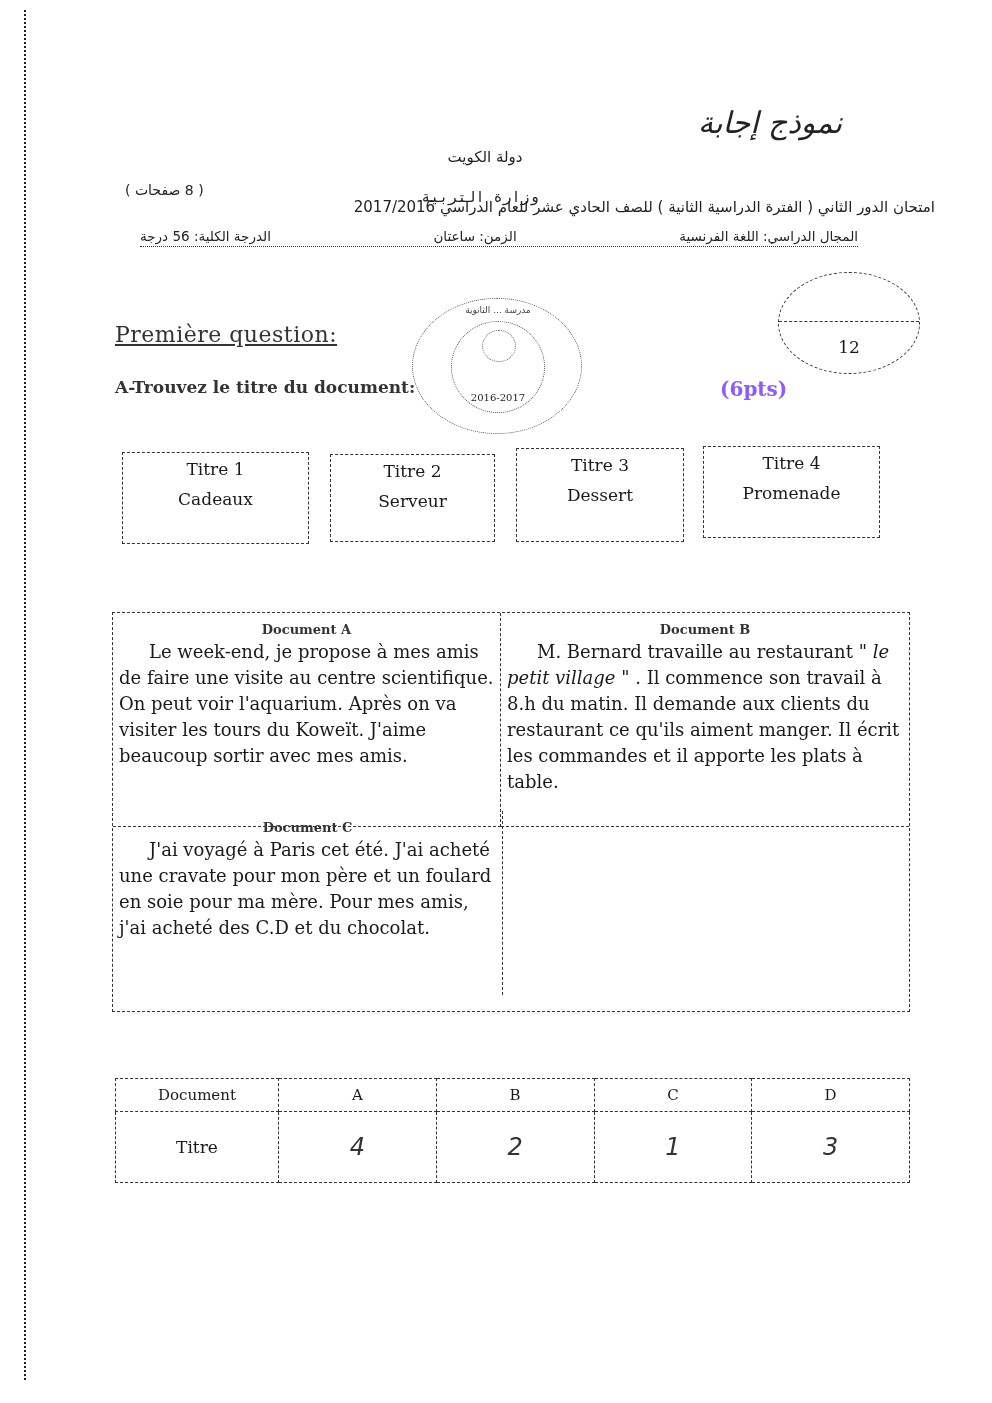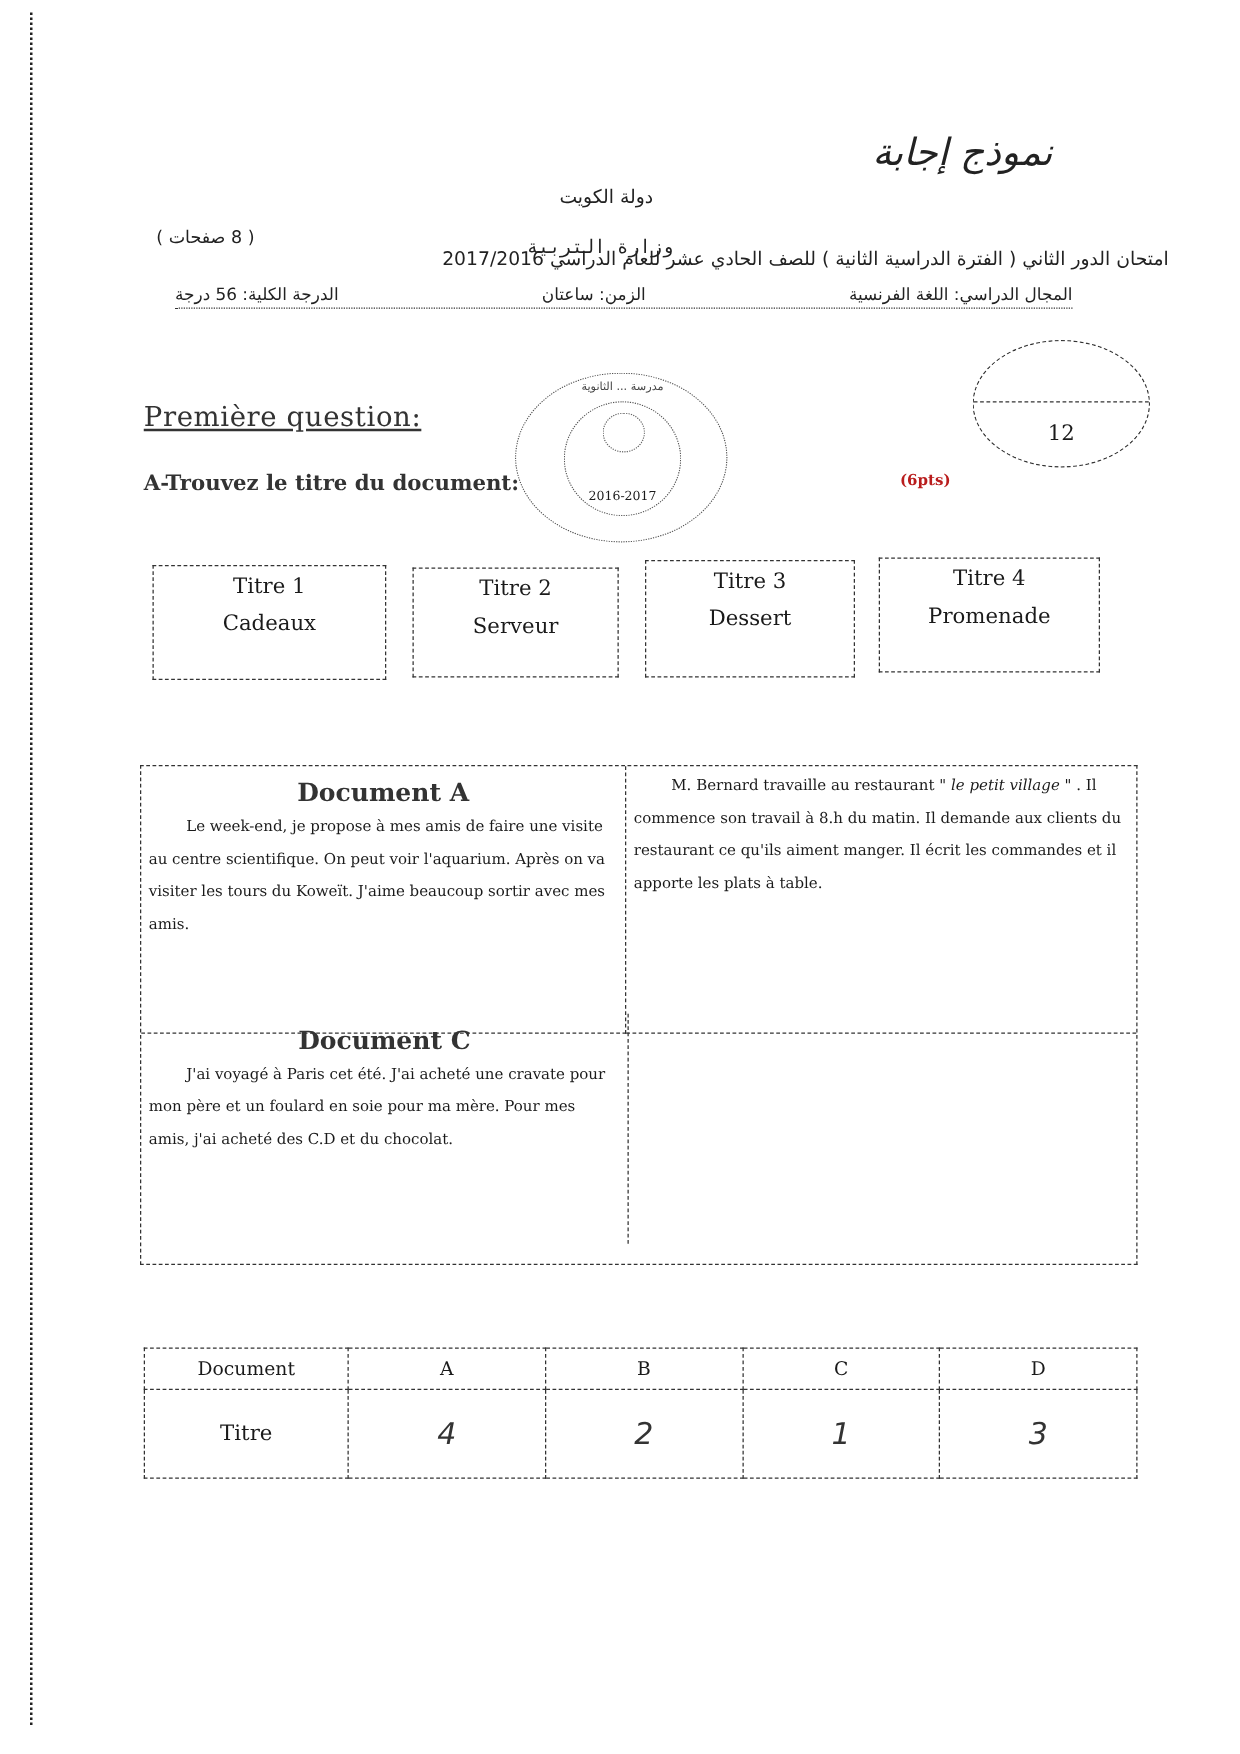--- a/index.html
+++ b/index.html
@@ -13,21 +13,21 @@
   .state { left: 410px; top: 148px; width: 150px; font-size: 15px; text-align: center; }
   .ministry { left: 400px; top: 188px; width: 160px; font-size: 15px; text-align: center; font-family: Liberation Mono, monospace; }
   .pages { left: 125px; top: 182px; width: 150px; font-size: 14px; text-align: left; direction: rtl; }
   .exam-line { left: 160px; top: 198px; width: 775px; font-size: 15px; text-align: right; white-space: nowrap; }
   .meta-line { left: 140px; top: 228px; width: 718px; font-size: 13.5px; display: flex; justify-content: space-between;
                border-bottom: 1.5px dotted #333; padding-bottom: 2px; }
   .meta-line span { white-space: nowrap; }
 
   .q-title { left: 115px; top: 322px; font-size: 22px; text-decoration: underline; font-weight: normal; color: #333; letter-spacing: 0.5px; }
   .q-sub { left: 115px; top: 377px; font-size: 17px; font-weight: bold; color: #333; }
-  .q-points { left: 720px; top: 377px; font-size: 12px; font-weight: bold; color: #b91c1c; }
+  .q-points { left: 720px; top: 377px; font-size: 20px; font-weight: bold; color: #8b5cf6; }
 
   .score-oval { left: 778px; top: 272px; width: 140px; height: 100px; border: 1.5px dashed #333; border-radius: 50%; }
   .score-oval .divider { position: absolute; left: 0; right: 0; top: 48px; border-top: 1.5px dashed #333; }
   .score-oval .total { position: absolute; left: 0; right: 0; top: 64px; text-align: center; font-size: 17px; }
 
   .stamp { left: 412px; top: 298px; width: 168px; height: 134px; border: 1.5px dotted #555; border-radius: 50%; }
   .stamp .inner { position: absolute; left: 38px; top: 22px; width: 92px; height: 90px; border: 1.2px dotted #555; border-radius: 50%; }
   .stamp .emblem { position: absolute; left: 30px; top: 8px; width: 32px; height: 30px; border: 1px dotted #666; border-radius: 50%; }
   .stamp .year { position: absolute; left: 0; right: 0; top: 70px; text-align: center; font-size: 10px; }
   .stamp .ring-text { position: absolute; left: 20px; top: 6px; width: 130px; font-size: 9px; text-align: center; direction: rtl; font-family: "DejaVu Sans", sans-serif; color: #444; }
@@ -39,22 +39,22 @@
   .tb2 { left: 330px; top: 454px; width: 163px; height: 86px; }
   .tb3 { left: 516px; top: 448px; width: 166px; height: 92px; }
   .tb4 { left: 703px; top: 446px; width: 175px; height: 90px; }
 
   .docs { left: 112px; top: 612px; width: 796px; height: 398px; border: 1.5px dashed #333; }
   .doc { position: absolute; box-sizing: border-box; padding: 0 6px; }
   .doc.a { left: 0; top: 0; width: 388px; height: 214px; border-right: 1.5px dashed #333; border-bottom: 1.5px dashed #333; }
   .doc.b { left: 388px; top: 0; width: 408px; height: 214px; border-bottom: 1.5px dashed #333; }
   .doc.c { left: 0; top: 198px; width: 390px; height: 184px; border-right: 1.5px dashed #333; }
   .doc.d { left: 390px; top: 214px; width: 406px; height: 184px; }
-  .doc .dtitle { text-align: center; font-size: 20px; font-weight: bold; margin-top: 9px; color: #333; }
-  .doc .dbody { font-size: 12px; line-height: 26px; margin-top: 2px; }
+  .doc .dtitle { text-align: center; font-size: 13px; font-weight: bold; margin-top: 9px; color: #333; }
+  .doc .dbody { font-size: 18px; line-height: 26px; margin-top: 2px; }
   .doc .indent { display: inline-block; width: 30px; }
   .doc .indent2 { display: inline-block; width: 58px; }
 
   .answers { left: 115px; top: 1078px; width: 795px; border-collapse: collapse; }
   .answers td, .answers th { border: 1.5px dashed #333; text-align: center; font-weight: normal; }
   .answers th { height: 30px; font-size: 15px; }
   .answers td { height: 68px; font-size: 17px; }
   .answers .hand { font-family: "DejaVu Sans", sans-serif; font-style: italic; font-size: 24px; color: #333; }
   .answers .rowlabel { text-align: center; }
 </style>
@@ -107,20 +107,21 @@
   <div class="tlabel">Titre 4</div>
   <div class="tvalue">Promenade</div>
 </div>
 
 <div class="abs docs">
   <div class="doc a">
     <div class="dtitle">Document A</div>
     <div class="dbody"><span class="indent"></span><span>Le week-end, je propose à mes amis de faire une visite au centre scientifique. On peut voir l'aquarium. Après on va visiter les tours du Koweït. J'aime beaucoup sortir avec mes amis.</span></div>
   </div>
   <div class="doc b">
+    <div class="dtitle">Document B</div>
     <div class="dbody"><span class="indent"></span><span>M. Bernard travaille au restaurant</span> <i>" le petit village "</i> <span>. Il commence son travail à 8.h du matin. Il demande aux clients du restaurant ce qu'ils aiment manger. Il écrit les commandes et il apporte les plats à table.</span></div>
   </div>
   <div class="doc c">
     <div class="dtitle">Document C</div>
     <div class="dbody"><span class="indent"></span><span>J'ai voyagé à Paris cet été. J'ai acheté une cravate pour mon père et un foulard en soie pour ma mère. Pour mes amis, j'ai acheté des C.D et du chocolat.</span></div>
   </div>
 </div>
 
 <table class="abs answers">
   <tbody>

